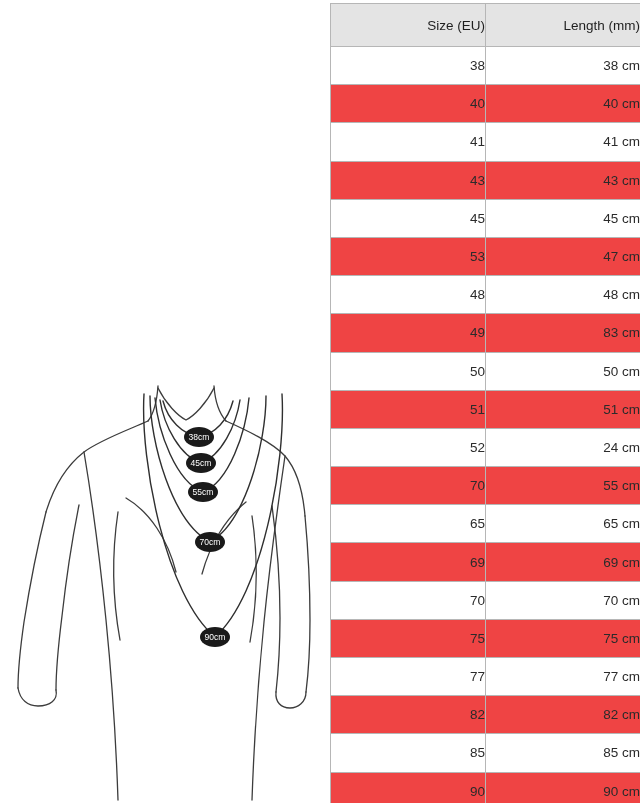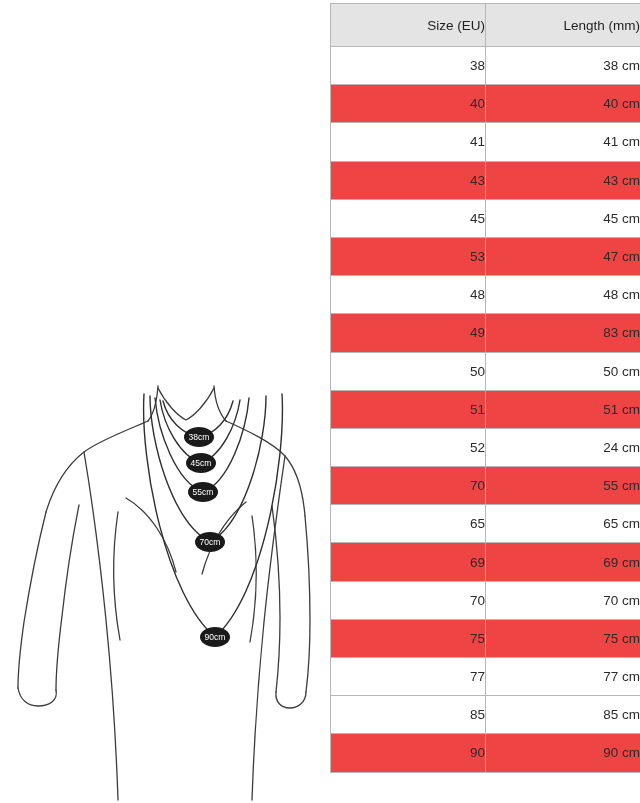--- a/index.html
+++ b/index.html
@@ -218,20 +218,24 @@
             <td class="col-b">70 cm</td>
           </tr>
           <tr class="alt">
             <td class="col-a">75</td>
             <td class="col-b">75 cm</td>
           </tr>
           <tr class="plain">
             <td class="col-a">77</td>
             <td class="col-b">77 cm</td>
           </tr>
+          <tr class="alt">
+            <td class="col-a">82</td>
+            <td class="col-b">82 cm</td>
+          </tr>
           <tr class="plain">
             <td class="col-a">85</td>
             <td class="col-b">85 cm</td>
           </tr>
           <tr class="alt">
             <td class="col-a">90</td>
             <td class="col-b">90 cm</td>
           </tr>
         </tbody>
     </table>

